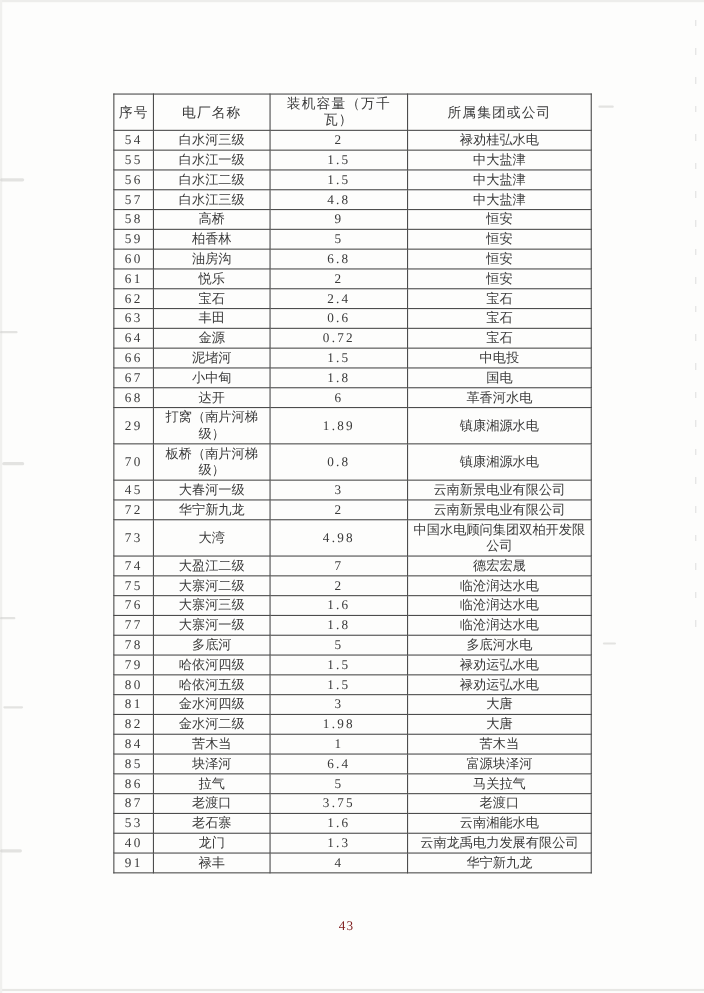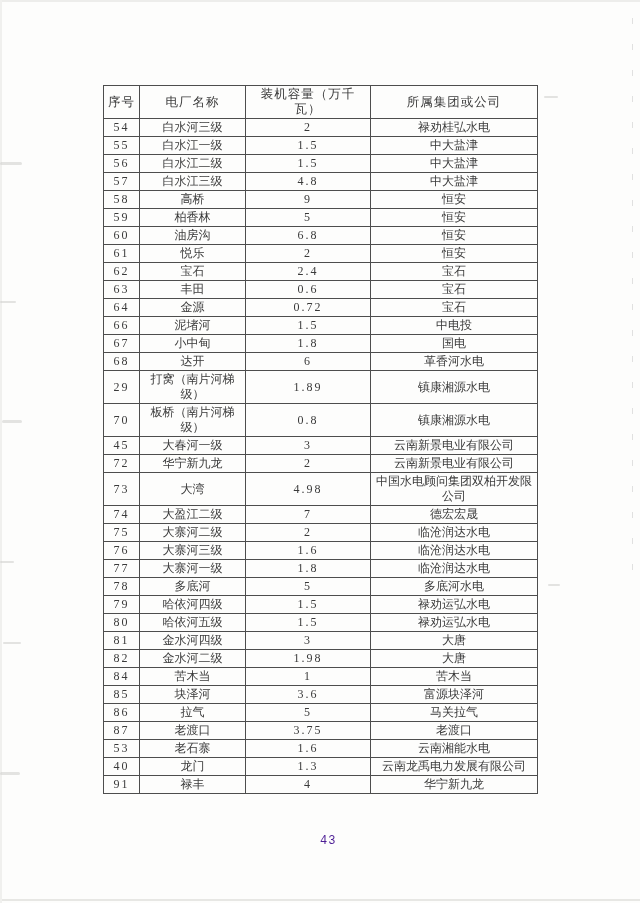--- a/index.html
+++ b/index.html
@@ -74,26 +74,25 @@
   }
   table.power-table tr { height: 18px; }
   
   table.power-table td:nth-child(1),
   table.power-table td:nth-child(3) {
     letter-spacing: 2px;
     font-family: "Liberation Serif", "DejaVu Serif", serif;
   }
   .page-number {
     position: absolute;
-    left: 320px;
+    left: 308px;
     top: 834px;
     font-size: 12px;
-    color: #4c1d95;
+    color: #7f1d1d;
     letter-spacing: 1px;
-    font-family: Liberation Mono, monospace;
   }
 </style>
 </head>
 <body>
 
 <div class="page">
 
   <div class="edge-top"></div>
   <div class="edge-bottom"></div>
   <div class="edge-left"></div>
@@ -293,21 +292,21 @@
         </tr>
         <tr>
           <td>84</td>
           <td>苦木当</td>
           <td>1</td>
           <td>苦木当</td>
         </tr>
         <tr>
           <td>85</td>
           <td>块泽河</td>
-          <td>3.6</td>
+          <td>6.4</td>
           <td>富源块泽河</td>
         </tr>
         <tr>
           <td>86</td>
           <td>拉气</td>
           <td>5</td>
           <td>马关拉气</td>
         </tr>
         <tr>
           <td>87</td>

